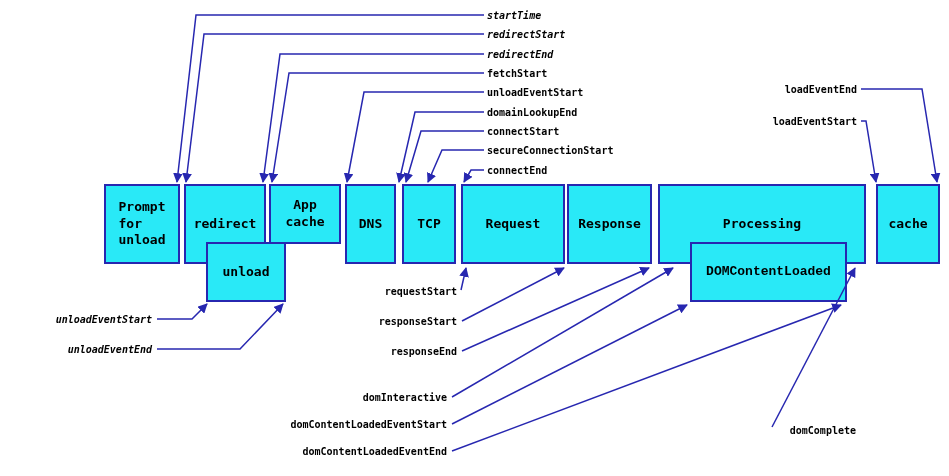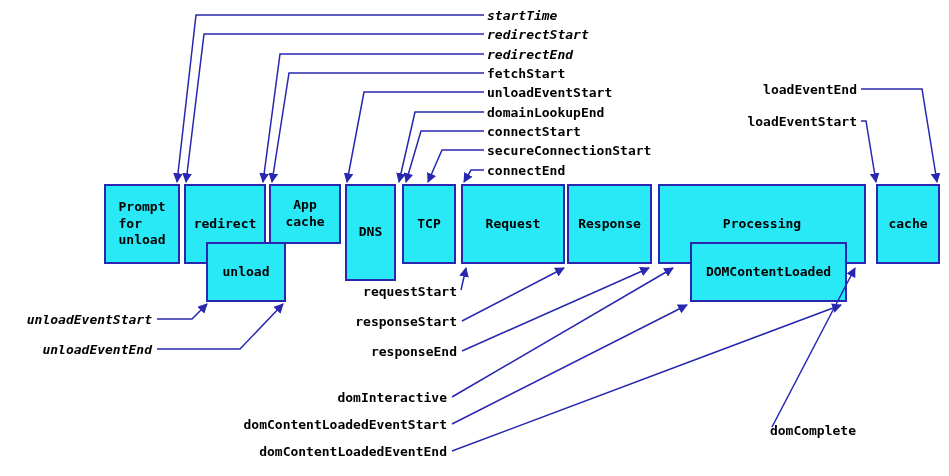--- a/index.html
+++ b/index.html
@@ -26,21 +26,21 @@
     text-align:center;
     white-space:pre-line;
     font-weight:bold;font-size:13px;line-height:1.3;
     color:var(--label-text);
     z-index:1;
   }
   .box.over{z-index:2;}
   .box.leftText{text-align:left;}
   .lbl{
     position:absolute;
-    font-weight:bold;font-size:13px;line-height:15px;
+    font-weight:bold;font-size:10px;line-height:15px;
     color:var(--label-text);
     white-space:nowrap;
     z-index:3;
   }
   .italic{font-style:italic;}
   svg.arrows{
     position:absolute;left:0;top:0;
     pointer-events:none;
     z-index:4;
   }
@@ -51,29 +51,29 @@
 <body>
 
 <div id="stage">
 
   <div class="box leftText" style="left:104px;top:184px;width:76px;height:80px;">Prompt
 for
 unload</div>
   <div class="box" style="left:184px;top:184px;width:82px;height:80px;">redirect</div>
   <div class="box" style="left:269px;top:184px;width:72px;height:60px;">App
 cache</div>
-  <div class="box" style="left:345px;top:184px;width:51px;height:97px;">DNS</div>
+  <div class="box" style="left:345px;top:184px;width:51px;height:80px;">DNS</div>
   <div class="box" style="left:402px;top:184px;width:54px;height:80px;">TCP</div>
   <div class="box" style="left:461px;top:184px;width:104px;height:80px;">Request</div>
   <div class="box" style="left:567px;top:184px;width:85px;height:80px;">Response</div>
   <div class="box" style="left:658px;top:184px;width:208px;height:80px;">Processing</div>
   <div class="box" style="left:876px;top:184px;width:64px;height:80px;">cache</div>
 
   <div class="box over" style="left:206px;top:242px;width:80px;height:60px;">unload</div>
-  <div class="box over" style="left:690px;top:242px;width:157px;height:60px;">DOMContentLoaded</div>
+  <div class="box over" style="left:690px;top:242px;width:157px;height:60px;font-family:Liberation Mono, monospace;">DOMContentLoaded</div>
 
   <div class="lbl italic" style="left:487px;top:8px;">startTime</div>
   <div class="lbl italic" style="left:487px;top:27px;">redirectStart</div>
   <div class="lbl italic" style="left:487px;top:47px;">redirectEnd</div>
   <div class="lbl" style="left:487px;top:66px;">fetchStart</div>
   <div class="lbl" style="left:487px;top:85px;">unloadEventStart</div>
   <div class="lbl" style="left:487px;top:105px;text-align:right;">domainLookupEnd</div>
   <div class="lbl" style="left:487px;top:124px;">connectStart</div>
   <div class="lbl" style="left:487px;top:143px;">secureConnectionStart</div>
   <div class="lbl" style="left:487px;top:163px;">connectEnd</div>

